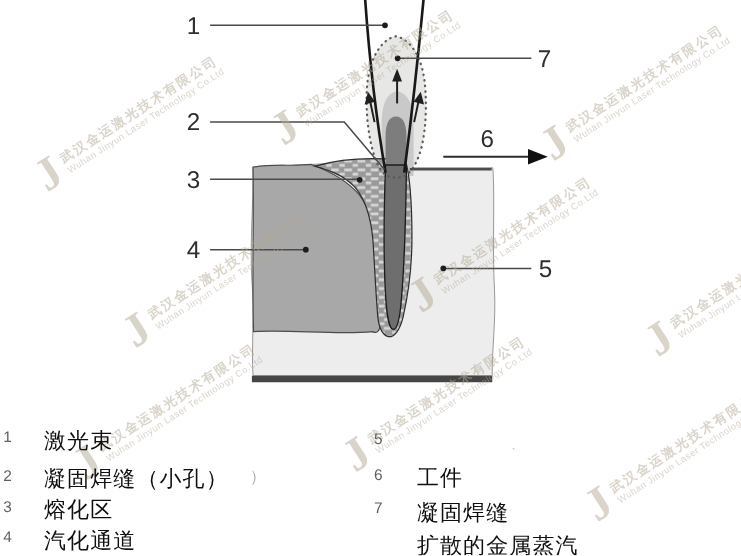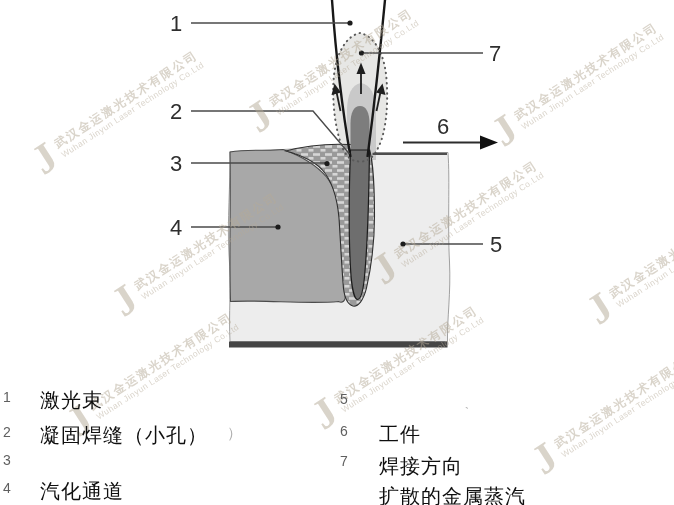--- a/index.html
+++ b/index.html
@@ -189,32 +189,33 @@
   <div class="lrow" style="top:387px">
     <span class="lnum lnum-l">1</span>
     <span class="ltxt ltxt-l">激光束</span>
   </div>
   <div class="lrow" style="top:422px">
     <span class="lnum lnum-l">2</span>
     <span class="ltxt ltxt-l">凝固焊缝（小孔）</span>
   </div>
   <div class="lrow" style="top:450px">
     <span class="lnum lnum-l">3</span>
+    <span class="ltxt ltxt-l">熔化区</span>
   </div>
   <div class="lrow" style="top:478px">
     <span class="lnum lnum-l">4</span>
     <span class="ltxt ltxt-l">汽化通道</span>
   </div>
   <div class="lrow" style="top:389px">
     <span class="lnum lnum-r">5</span>
     <span class="ltxt ltxt-r">工件</span>
   </div>
   <div class="lrow" style="top:421px">
     <span class="lnum lnum-r">6</span>
-    <span class="ltxt ltxt-r">焊接方向</span>
+    <span class="ltxt ltxt-r">凝固焊缝</span>
   </div>
   <div class="lrow" style="top:451px">
     <span class="lnum lnum-r">7</span>
     <span class="ltxt ltxt-r">扩散的金属蒸汽</span>
   </div>
 
   <span class="stray">）</span>
   <span class="tick">ˎ</span>
 </div>
 

